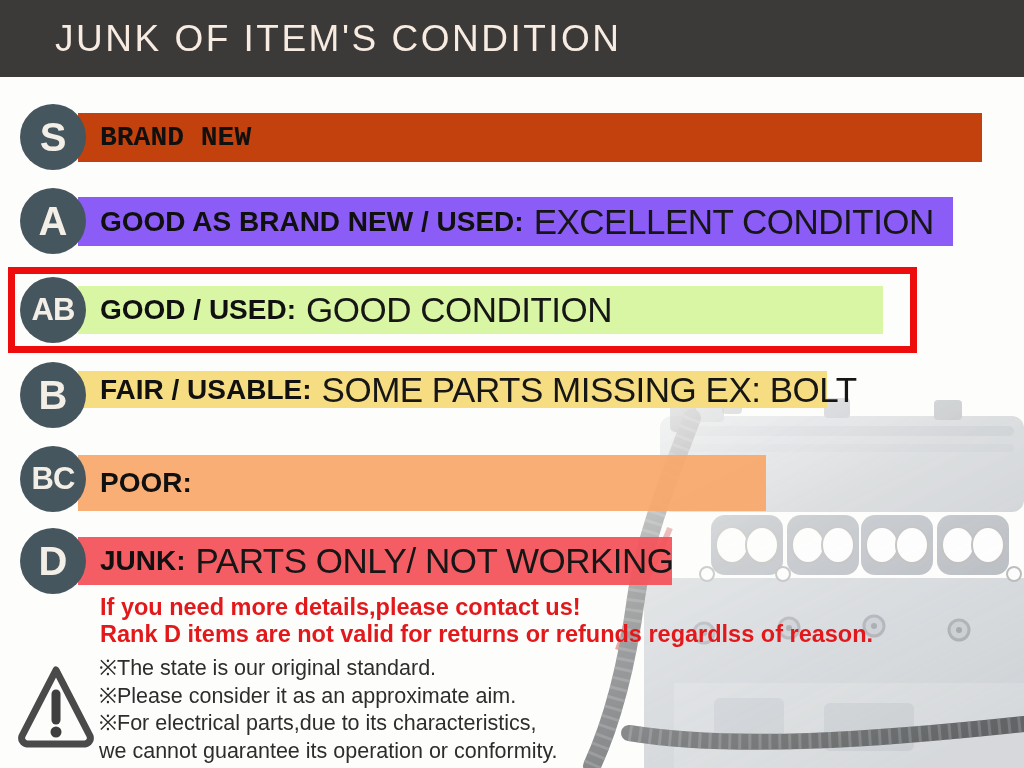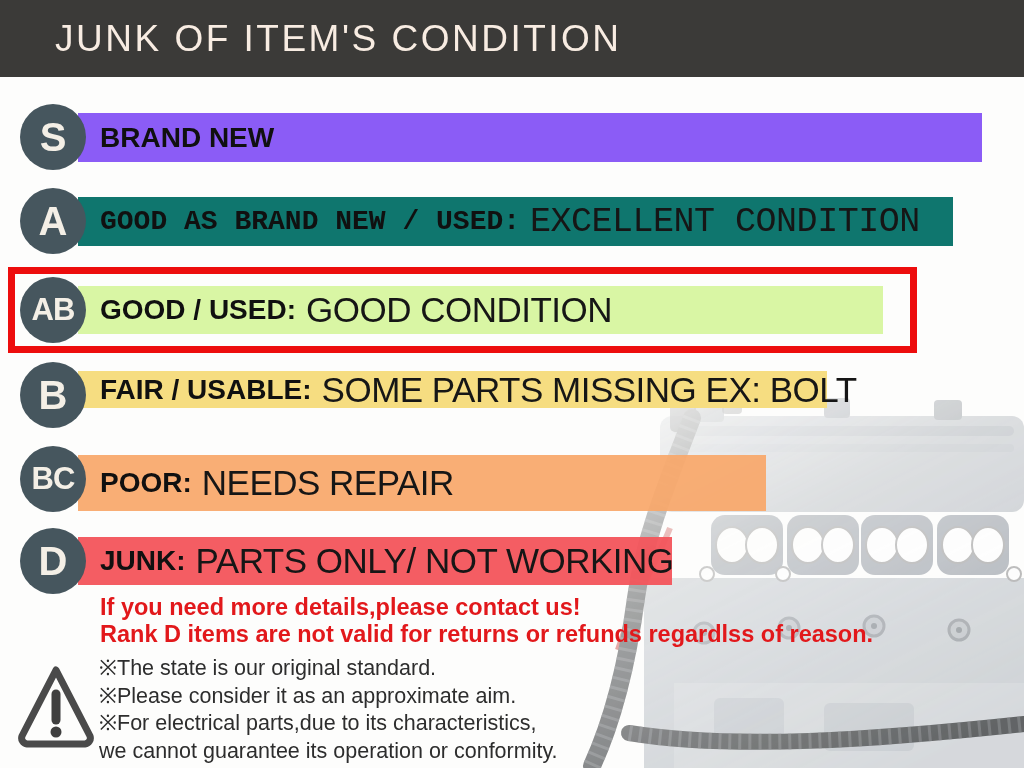--- a/index.html
+++ b/index.html
@@ -117,29 +117,29 @@
 
       <path d="M 96 140 C 80 180, 60 210, 44 262" fill="none" stroke="#c43b35" stroke-width="6" opacity="0.85"></path>
 
       <path d="M 118 30 C 95 90, 70 150, 62 210 C 54 270, 40 330, 18 378" fill="none" stroke="#414446" stroke-width="18" stroke-linecap="round"></path>
       <path d="M 118 30 C 95 90, 70 150, 62 210 C 54 270, 40 330, 18 378" fill="none" stroke="#767a7d" stroke-width="18" stroke-dasharray="3 7" opacity="0.55"></path>
       <path d="M 55 345 C 160 362, 300 352, 450 336" fill="none" stroke="#3c3f41" stroke-width="16" stroke-linecap="round"></path>
       <path d="M 55 345 C 160 362, 300 352, 450 336" fill="none" stroke="#75797c" stroke-width="16" stroke-dasharray="3 7" opacity="0.55"></path>
     </g>
   </svg>
 
-  <div class="bar bar-s" style="background: #8b5cf6; width: 904px;">
+  <div class="bar bar-s" style="background: #c2410c; width: 904px; font-family: Liberation Mono, monospace;">
     <span class="t-bold">BRAND NEW</span>
     <span class="t-rest"></span>
   </div>
   <div class="badge big badge-s">
     <span>S</span>
   </div>
 
-  <div class="bar bar-a" style="background: #0f766e; width: 875px; font-family: Liberation Mono, monospace;">
+  <div class="bar bar-a" style="background: #8b5cf6; width: 875px;">
     <span class="t-bold">GOOD AS BRAND NEW / USED:</span>
     <span class="t-rest">EXCELLENT CONDITION</span>
   </div>
   <div class="badge big badge-a">
     <span>A</span>
   </div>
 
   <div class="bar bar-ab" style="background: rgb(217, 246, 164); width: 805px;">
     <span class="t-bold">GOOD / USED:</span>
     <span class="t-rest">GOOD CONDITION</span>
@@ -152,21 +152,20 @@
   <div class="bar bar-b" style="background: rgb(246, 221, 129); width: 749px;">
     <span class="t-bold">FAIR / USABLE:</span>
     <span class="t-rest">SOME PARTS MISSING EX: BOLT</span>
   </div>
   <div class="badge big badge-b">
     <span>B</span>
   </div>
 
   <div class="bar bar-bc" style="background: rgba(248, 167, 105, 0.92); width: 688px;">
     <span class="t-bold">POOR:</span>
-    <span class="t-rest">NEEDS REPAIR</span>
   </div>
   <div class="badge small badge-bc">
     <span>BC</span>
   </div>
 
   <div class="bar bar-d" style="background: rgba(243, 84, 91, 0.95); width: 594px;">
     <span class="t-bold">JUNK:</span>
     <span class="t-rest">PARTS ONLY/ NOT WORKING</span>
   </div>
   <div class="badge big badge-d">

